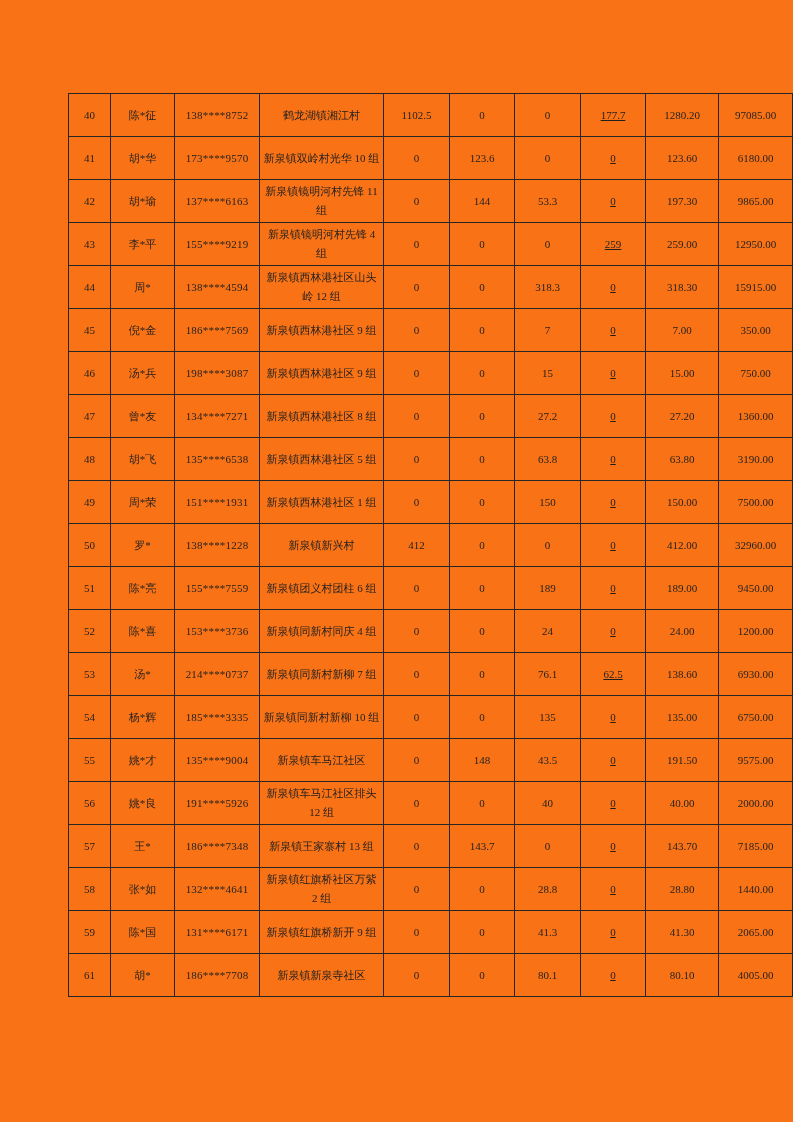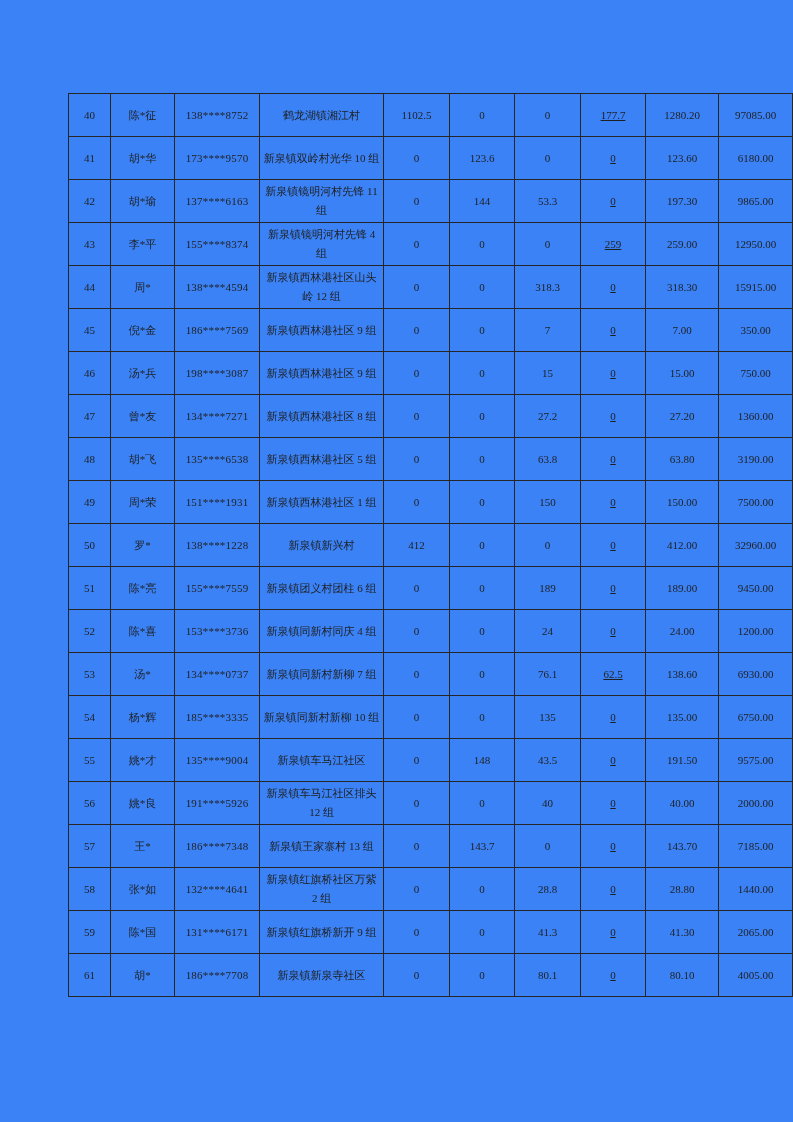--- a/index.html
+++ b/index.html
@@ -13,21 +13,21 @@
     position: relative;
     font-family: "Liberation Serif", "DejaVu Serif", serif;
     color: #1f1f1f;
   }
   .page {
     position: absolute;
     left: 0;
     top: 0;
     width: 793px;
     height: 1122px;
-    background: #3b82f6;
+    background: #f97316;
     overflow: hidden;
   }
   .table-wrap {
     position: absolute;
     left: 68px;
     top: 93px;
   }
   table.data-table {
     border-collapse: collapse;
     table-layout: fixed;
@@ -94,21 +94,21 @@
             <td class="c4">0</td>
             <td class="c5">144</td>
             <td class="c6">53.3</td>
             <td class="c7">0</td>
             <td class="c8">197.30</td>
             <td class="c9">9865.00</td>
           </tr>
           <tr>
             <td class="c0">43</td>
             <td class="c1">李*平</td>
-            <td class="c2">155****8374</td>
+            <td class="c2">155****9219</td>
             <td class="c3">新泉镇镜明河村先锋 4 组</td>
             <td class="c4">0</td>
             <td class="c5">0</td>
             <td class="c6">0</td>
             <td class="c7">259</td>
             <td class="c8">259.00</td>
             <td class="c9">12950.00</td>
           </tr>
           <tr>
             <td class="c0">44</td>
@@ -214,21 +214,21 @@
             <td class="c4">0</td>
             <td class="c5">0</td>
             <td class="c6">24</td>
             <td class="c7">0</td>
             <td class="c8">24.00</td>
             <td class="c9">1200.00</td>
           </tr>
           <tr>
             <td class="c0">53</td>
             <td class="c1">汤*</td>
-            <td class="c2">134****0737</td>
+            <td class="c2">214****0737</td>
             <td class="c3">新泉镇同新村新柳 7 组</td>
             <td class="c4">0</td>
             <td class="c5">0</td>
             <td class="c6">76.1</td>
             <td class="c7">62.5</td>
             <td class="c8">138.60</td>
             <td class="c9">6930.00</td>
           </tr>
           <tr>
             <td class="c0">54</td>

